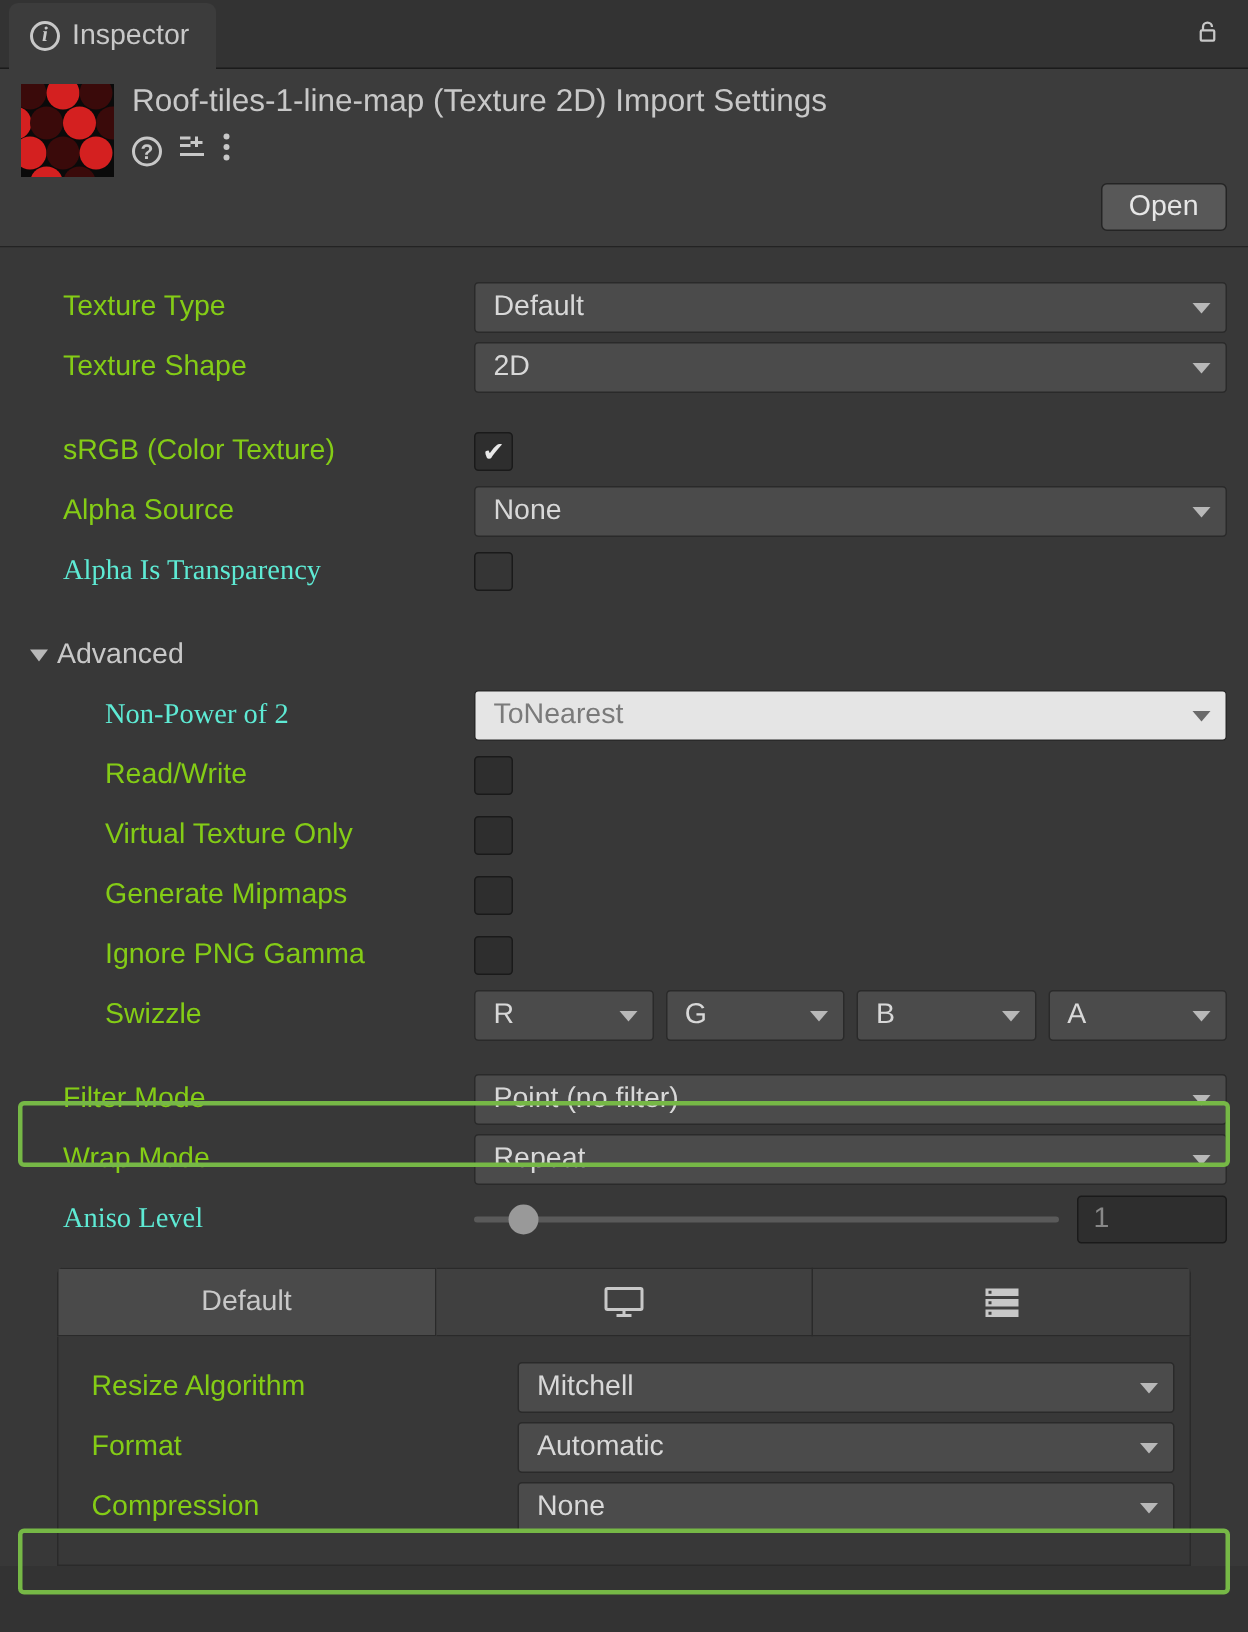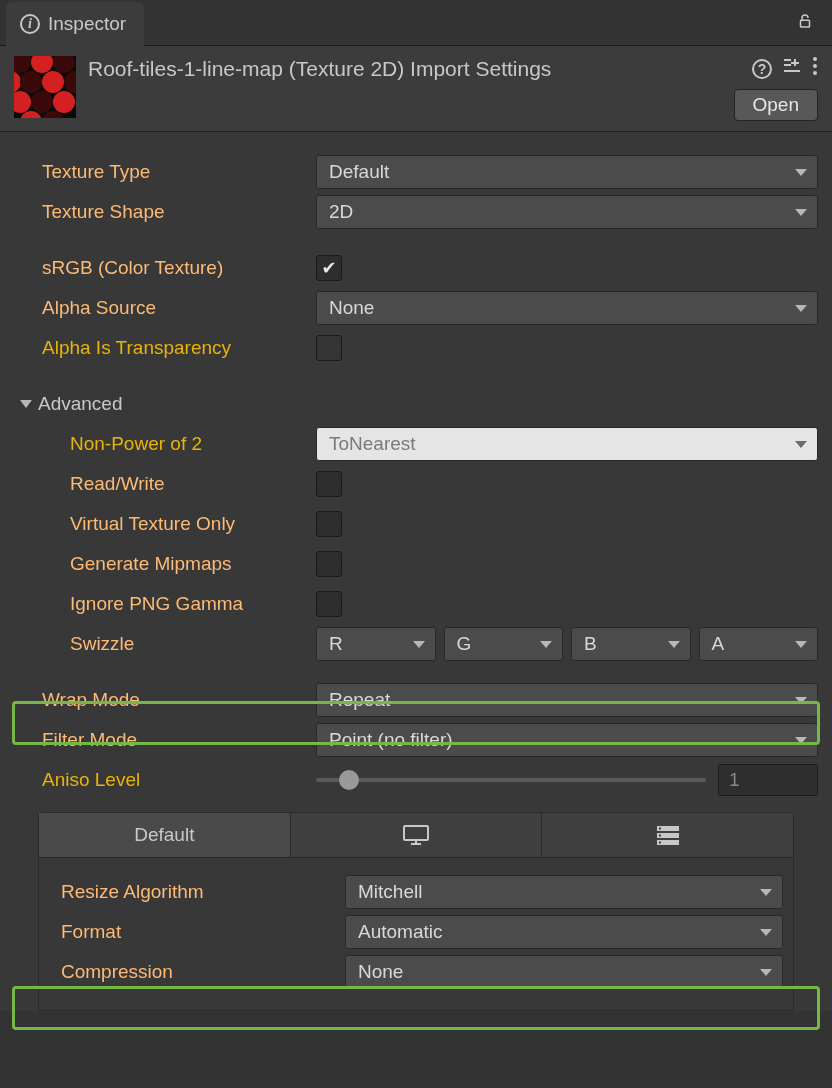--- a/index.html
+++ b/index.html
@@ -63,22 +63,23 @@
   }
   .thumb svg { width: 100%; height: 100%; }
   .header-main {
     flex: 1;
     display: flex;
     flex-direction: column;
     gap: 8px;
   }
   .header-top {
     display: flex;
-    align-items: flex-end;
+    align-items: flex-start;
     gap: 8px;
+    flex-direction: column;
   }
   .title {
     font-size: 21px;
     color: #c8c8c8;
     flex: 1;
   }
   .header-icons { display: flex; gap: 10px; align-items: center; }
   .header-icons span, .header-icons svg { color: #c8c8c8; }
   .open-row {
     display: flex;
@@ -100,24 +101,24 @@
   .section { margin-bottom: 16px; }
   .row {
     display: flex;
     align-items: center;
     min-height: 40px;
     gap: 10px;
   }
   .label {
     flex: 0 0 292px;
     padding-left: 28px;
-    color: #fdba74;
+    color: #84cc16;
   }
   .label.sub { padding-left: 56px; }
-  .label.disabled { color: #eab308; }
+  .label.disabled { color: #5eead4; font-family: Liberation Serif, serif; }
   .control { flex: 1; display: flex; gap: 8px; align-items: center; }
   .dropdown {
     flex: 1;
     background: #4b4b4b;
     border: 1px solid #2a2a2a;
     border-radius: 3px;
     height: 34px;
     display: flex;
     align-items: center;
     justify-content: space-between;
@@ -372,34 +373,34 @@
           </div>
         <div class="dropdown">
             <span>A</span>
             <span class="caret"></span>
           </div>
       </div>
     </div>
   </div>
 
   <div class="section" style="margin-bottom:8px;">
-    <div class="row">
-      <div class="label">Wrap Mode</div>
-      <div class="control">
-        <div class="dropdown">
-          <span>Repeat</span>
-          <span class="caret"></span>
-        </div>
-      </div>
-    </div>
     <div class="row" style="position:relative;">
       <div class="label">Filter Mode</div>
       <div class="control">
         <div class="dropdown">
           <span>Point (no filter)</span>
+          <span class="caret"></span>
+        </div>
+      </div>
+    </div>
+    <div class="row">
+      <div class="label">Wrap Mode</div>
+      <div class="control">
+        <div class="dropdown">
+          <span>Repeat</span>
           <span class="caret"></span>
         </div>
       </div>
     </div>
     <div class="row">
       <div class="label disabled">Aniso Level</div>
       <div class="slider-wrap">
         <div class="slider-track">
           <div class="slider-thumb" style="left:6%;"></div>
         </div>

